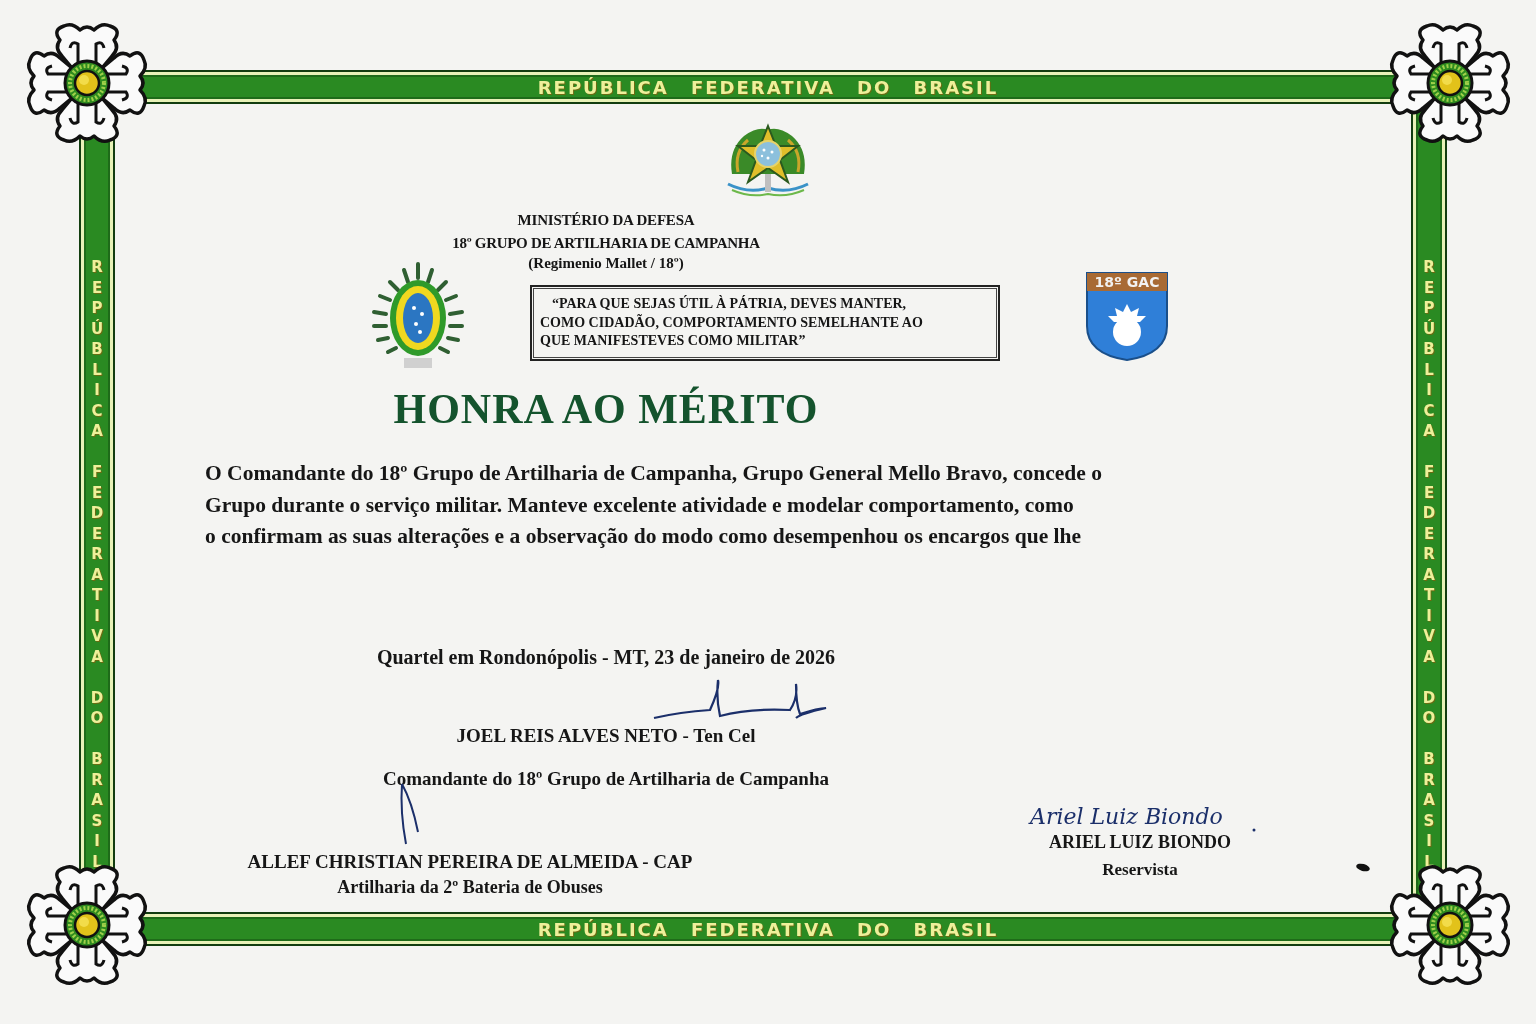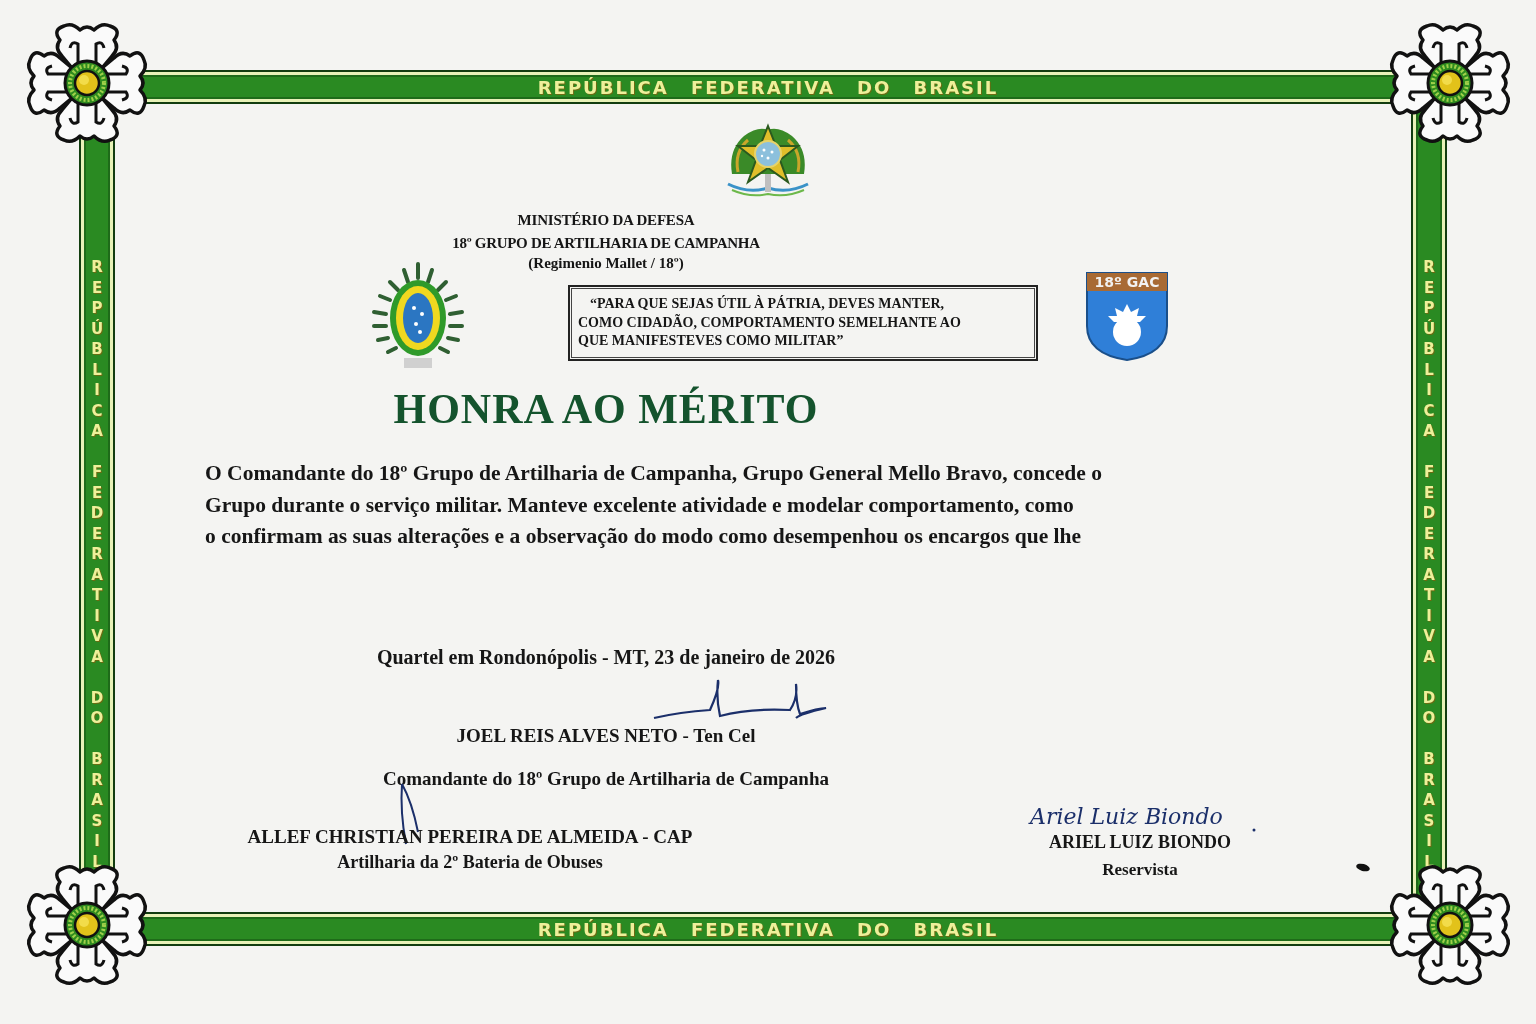--- a/index.html
+++ b/index.html
@@ -20,30 +20,30 @@
   .band-text-v span{display:block;height:15px;}
   
   .corner{position:absolute;width:130px;height:130px;}
   .c-tl{left:22px;top:18px;} .c-tr{left:1385px;top:18px;}
   .c-bl{left:22px;top:860px;} .c-br{left:1385px;top:860px;}
   
   .center-col{position:absolute;left:0;width:1212px;text-align:center;}
   .ministry{top:212px;font-size:15px;font-weight:bold;letter-spacing:-0.2px;}
   .group{top:235px;font-size:15px;font-weight:bold;letter-spacing:-0.3px;}
   .regiment{top:255px;font-size:15px;font-weight:bold;}
-  .motto{position:absolute;left:530px;top:285px;width:470px;height:76px;border:2px solid #222;box-shadow:inset 0 0 0 1px #f4f4f2, inset 0 0 0 2px #444;box-sizing:border-box;padding:8px 6px 0 8px;font-size:14px;font-weight:bold;line-height:18.5px;margin-left:38px;}
+  .motto{position:absolute;left:530px;top:285px;width:470px;height:76px;border:2px solid #222;box-shadow:inset 0 0 0 1px #f4f4f2, inset 0 0 0 2px #444;box-sizing:border-box;padding:8px 6px 0 8px;font-size:14px;font-weight:bold;line-height:18.5px;}
   .motto div{white-space:nowrap;}
   .title{top:385px;font-size:42px;font-weight:bold;letter-spacing:1px;color:#14532d;}
   .body-text{position:absolute;left:205px;top:458px;width:1130px;font-size:21.5px;font-weight:bold;line-height:31.5px;}
   .body-text div{white-space:nowrap;}
   .body-text .name{font-size:23px;}
   .place{top:646px;font-size:20px;font-weight:bold;}
   .sig1-name{top:725px;font-size:19px;font-weight:bold;}
   .sig1-role{top:752px;font-size:19px;font-weight:bold;margin-top:16px;}
-  .sig2{position:absolute;left:180px;width:580px;text-align:center;}
+  .sig2{position:absolute;left:180px;width:580px;text-align:center;margin-top:25px;}
   .sig2-name{top:826px;font-size:19px;font-weight:bold;}
   .sig2-role{top:852px;font-size:18px;font-weight:bold;}
   .sig3{position:absolute;left:1010px;width:260px;text-align:center;}
   .sig3-name{top:832px;font-size:18px;font-weight:bold;}
   .sig3-role{top:860px;font-size:17px;font-weight:bold;}
   .svgabs{position:absolute;}
 </style>
 </head>
 <body>
 

